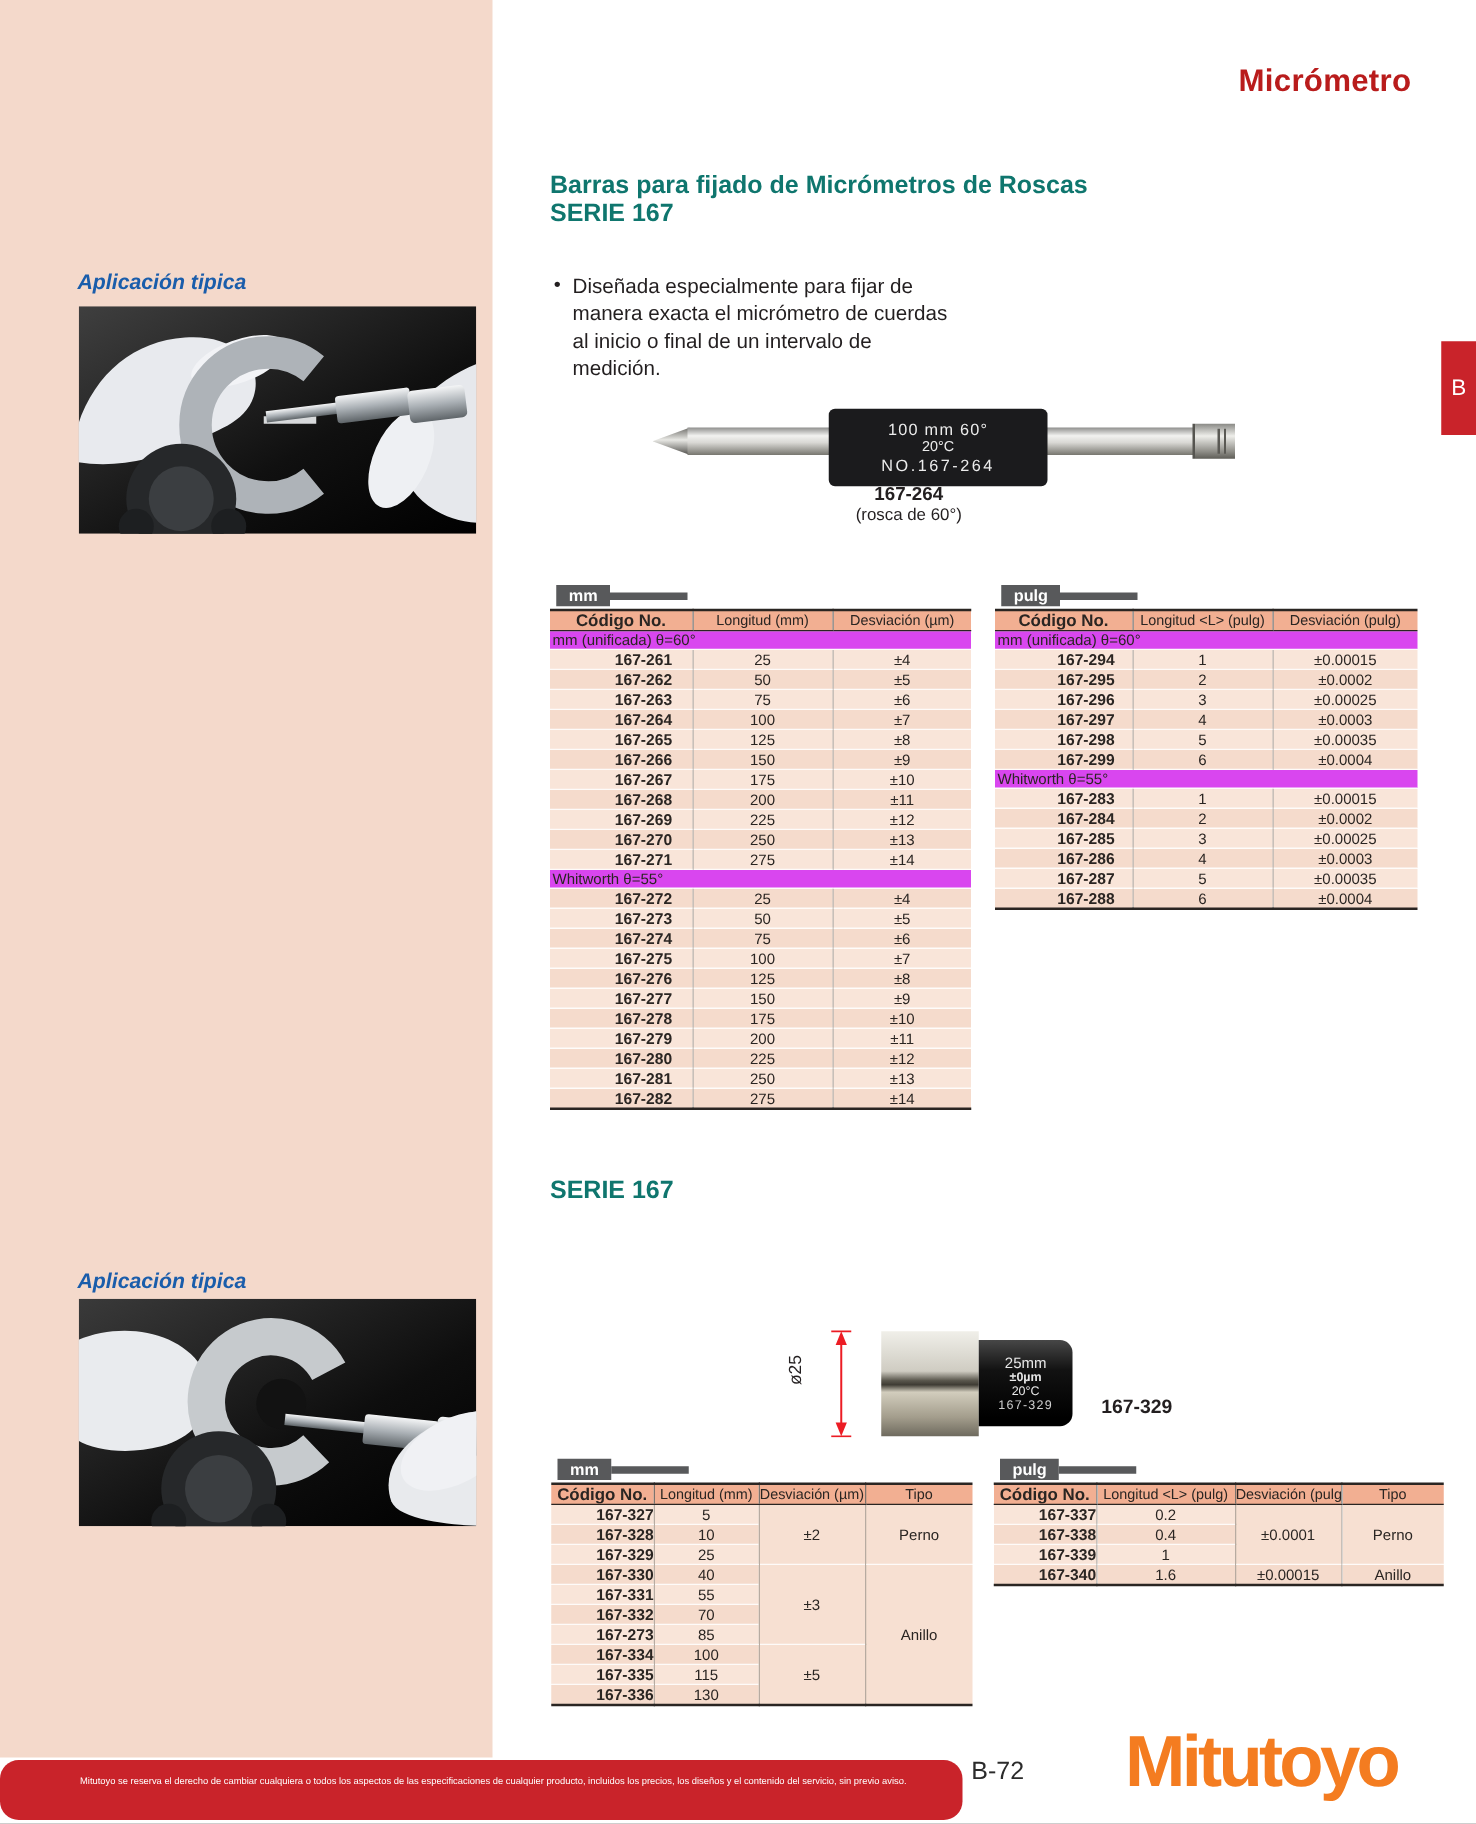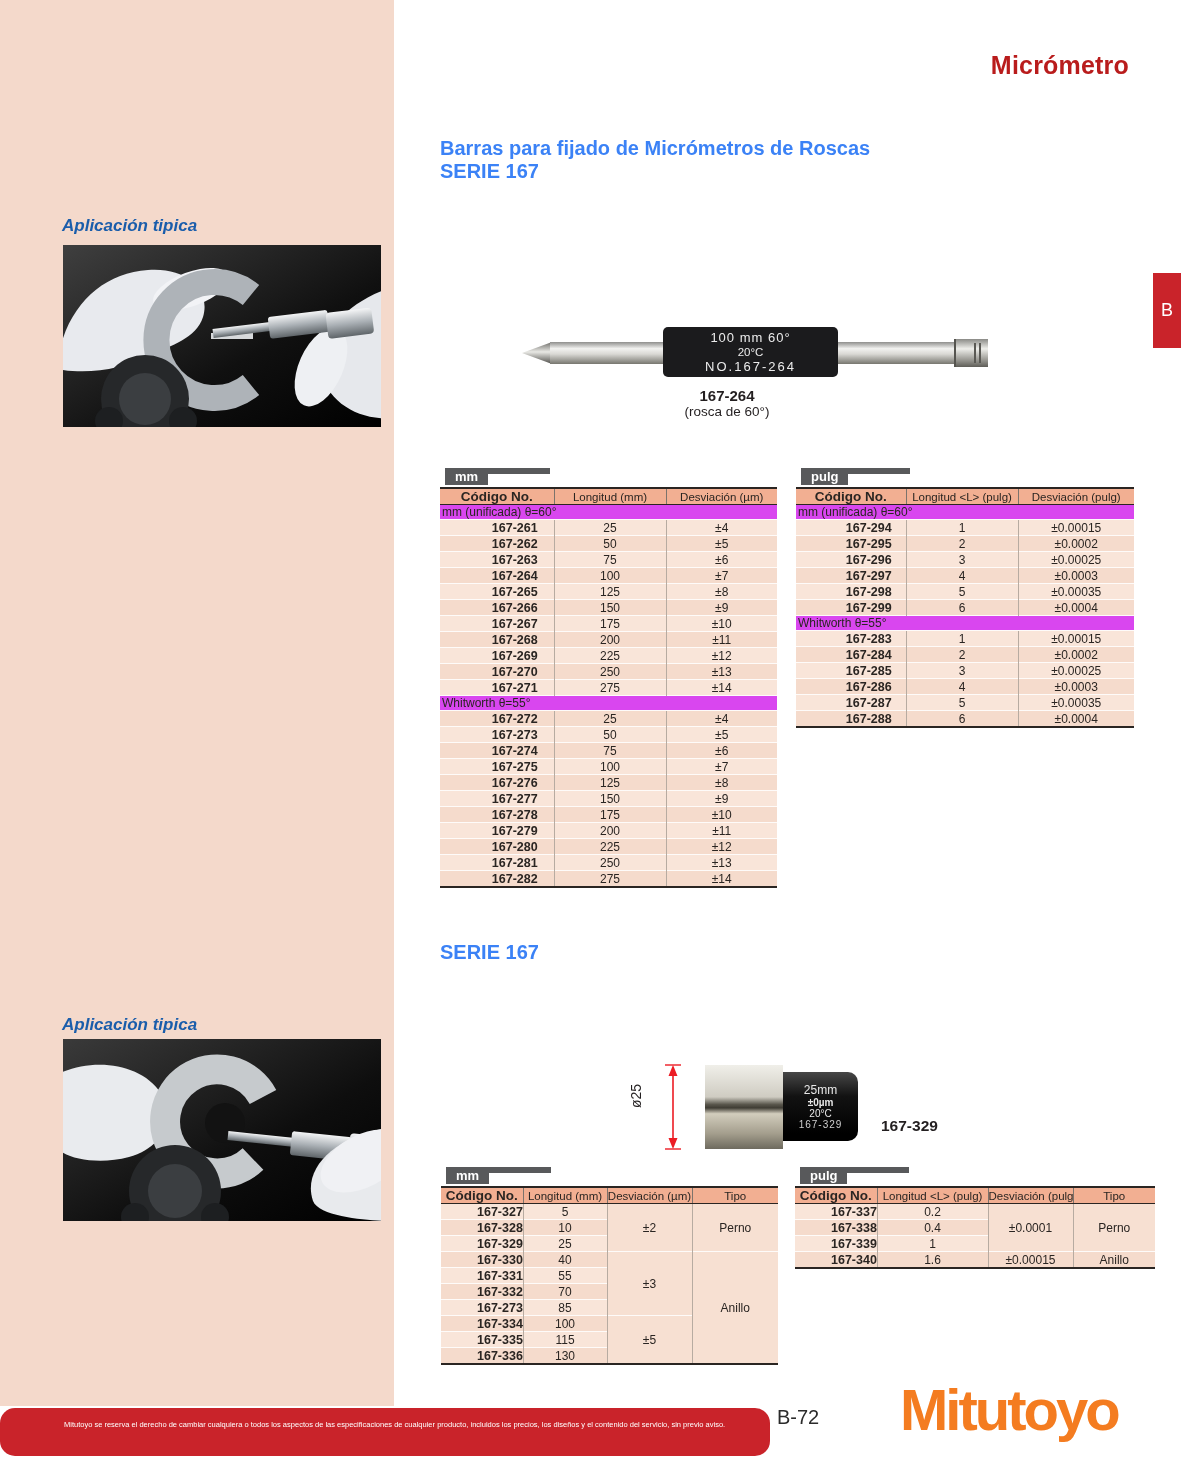--- a/index.html
+++ b/index.html
@@ -5,21 +5,21 @@
 <style>
   html,body{margin:0;padding:0;background:#888;}
   .page{position:relative;width:1181px;height:1459px;background:#ffffff;overflow:hidden;
         font-family:"Liberation Sans",sans-serif;color:#231f20;margin:0 auto;}
   .pink-panel{position:absolute;left:0;top:0;width:394px;height:1406px;background:#f4d9cb;}
 
   .hdr-title{position:absolute;top:51px;right:52px;font-size:25px;font-weight:bold;color:#b91c1c;letter-spacing:.2px;}
   .side-tab{position:absolute;left:1153px;top:273px;width:28px;height:75px;background:#c9232a;color:#fff;
             font-size:18px;display:flex;align-items:center;justify-content:center;}
 
-  .sec-title{position:absolute;left:440px;font-size:20px;font-weight:bold;color:#3b82f6;line-height:23px;}
+  .sec-title{position:absolute;left:440px;font-size:20px;font-weight:bold;color:#0f766e;line-height:23px;}
   #title1{top:137px;} #title2{top:941px;}
 
   .app-label{position:absolute;left:62px;font-size:17px;font-weight:bold;color:#1a5dab;font-style:italic;}
   #app1{top:216px;} #app2{top:1015px;}
 
   .photo{position:absolute;left:63px;width:318px;height:182px;}
   #photo1{top:245px;} #photo2{top:1039px;}
   .photo svg{display:block;}
 
   .bullets{position:absolute;left:443px;font-size:16.5px;line-height:22px;color:#231f20;}
@@ -27,21 +27,21 @@
   .bullets{padding-left:15px;}
   .bullets::before{content:"•";position:absolute;left:0;top:0;font-size:16px;}
 
   
   .prod1{position:absolute;left:510px;top:322px;width:552px;height:72px;}
   .p1-shaft{position:absolute;left:40px;top:20px;width:410px;height:22px;
             background:linear-gradient(180deg,#8f8f8d 0%,#f2f2f0 30%,#d9d8d4 55%,#77766f 100%);}
   .p1-cone{position:absolute;left:12px;top:20px;width:30px;height:22px;
            background:linear-gradient(180deg,#6f6e6a,#e8e8e4 45%,#4f4e4a);
            clip-path:polygon(0 50%,100% 0,100% 100%);}
-  .p1-band{position:absolute;left:153px;top:5px;width:175px;height:50px;background:#1b1b1d;border-radius:5px;
+  .p1-band{position:absolute;left:153px;top:5px;width:175px;height:62px;background:#1b1b1d;border-radius:5px;
            display:flex;flex-direction:column;align-items:center;justify-content:center;color:#ececec;}
   .p1-band .b1{font-size:13px;letter-spacing:1px;}
   .p1-band .b2{font-size:11.5px;margin-top:1px;}
   .p1-band .b3{font-size:13px;letter-spacing:2px;margin-top:1px;}
   .p1-tip{position:absolute;left:444px;top:17px;width:32px;height:28px;
           background:linear-gradient(180deg,#8a8a86,#eeeeea 35%,#8d8c86 80%,#5e5d57);
           border-left:2px solid #55544f;}
   .p1-tip::after{content:"";position:absolute;right:4px;top:4px;bottom:4px;width:10px;
           background:repeating-linear-gradient(90deg,#5a5954 0 2px,transparent 2px 5px);}
   .caption1{position:absolute;left:637px;top:387px;width:180px;text-align:center;}
@@ -61,21 +61,21 @@
   .p2-ring .r1{font-size:12px;}
   .p2-ring .r2{font-size:10px;font-weight:bold;}
   .p2-ring .r3{font-size:10px;}
   .p2-ring .r4{font-size:10px;color:#cfcfcf;letter-spacing:1px;}
   .caption2{position:absolute;left:881px;top:1117px;font-size:15.5px;font-weight:bold;}
 
   
   .tbl{position:absolute;}
   #t1{left:440px;top:487px;} #t2{left:796px;top:487px;}
   #t3{left:441px;top:1186px;} #t4{left:795px;top:1186px;}
-  .tab-wrap{position:absolute;top:-19px;left:5px;display:flex;align-items:flex-start;}
+  .tab-wrap{position:absolute;top:-19px;left:5px;display:flex;align-items:center;}
   .tab{background:#58595b;color:#fff;font-size:13px;font-weight:bold;height:17px;line-height:17px;padding:0 10px;}
   .tab-bar{background:#58595b;height:6px;width:62px;}
 
   table.spec{border-collapse:collapse;table-layout:fixed;
              border-top:2px solid #2a2522;border-bottom:2px solid #2a2522;}
   table.spec th{background:#f2af92;color:#2a2522;font-size:11.5px;font-weight:normal;height:15px;
                 padding:0;border-bottom:1px solid #2a2522;border-left:1px solid #7c736c;overflow:hidden;white-space:nowrap;}
   table.spec th:first-child{font-size:13.5px;font-weight:bold;border-left:none;}
   table.spec td{height:15px;font-size:12px;text-align:center;color:#2a2522;padding:0;
                 border-left:1px solid #b7aba1;border-top:1px solid #fefbf9;overflow:hidden;white-space:nowrap;}
@@ -133,20 +133,26 @@
       <rect x="150" y="84" width="128" height="9" fill="url(#g1met)" transform="rotate(-7 150 88)"></rect>
       <rect x="206" y="72" width="60" height="22" rx="3" fill="url(#g1met)" transform="rotate(-7 206 83)"></rect>
       <rect x="264" y="68" width="46" height="26" rx="4" fill="url(#g1met)" transform="rotate(-7 264 81)"></rect>
       <circle cx="82" cy="154" r="44" fill="#26282a"></circle>
       <circle cx="82" cy="154" r="26" fill="#3b3e41"></circle>
       <circle cx="120" cy="176" r="14" fill="#1d1f21"></circle>
       <circle cx="46" cy="176" r="14" fill="#1d1f21"></circle>
     </svg>
   </div>
 
+  <div class="bullets" id="bullets1">
+    <div>Diseñada especialmente para fijar de</div>
+    <div>manera exacta el micrómetro de cuerdas</div>
+    <div>al inicio o final de un intervalo de</div>
+    <div>medición.</div>
+  </div>
 
   <div class="prod1">
     <div class="p1-cone"></div>
     <div class="p1-shaft"></div>
     <div class="p1-band">
       <div class="b1">100 mm  60°</div>
       <div class="b2">20°C</div>
       <div class="b3">NO.167-264</div>
     </div>
     <div class="p1-tip"></div>

